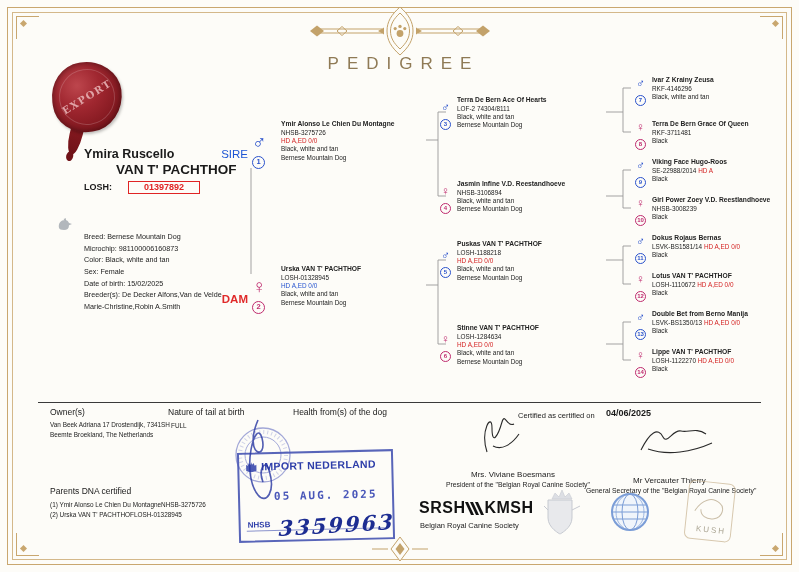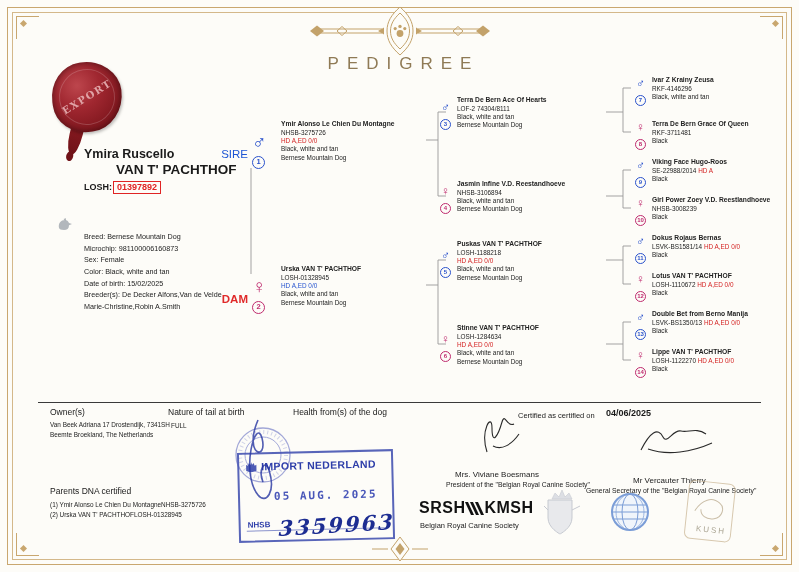--- a/index.html
+++ b/index.html
@@ -33,21 +33,21 @@
     font-family:"DejaVu Serif",serif;font-size:10px;font-weight:bold;letter-spacing:1.5px;color:#e0a4a7;}
   .seal-drip{position:absolute;left:17px;top:57px;width:13px;height:36px;background:linear-gradient(#8d1b22,#6e1117);
     border-radius:45% 55% 48% 52%/10% 12% 60% 55%;transform:rotate(14deg);}
   .seal-drip::after{content:"";position:absolute;left:2px;top:33px;width:7px;height:10px;background:#701218;border-radius:50%;}
 
   
   .namebox{position:absolute;left:84px;top:147px;}
   .nm1{font-size:12.5px;font-weight:bold;}
   .nm2{font-size:13.5px;font-weight:bold;margin-top:1px;margin-left:32px;}
   .regline{margin-top:5px;font-size:9px;font-weight:bold;}
-  .regnum{color:#e02424;border:1.2px solid #e02424;padding:0 3px 1px;margin-left:1px;}
+  .regnum{color:#e02424;border:1.2px solid #e02424;padding:0 15px 1px;margin-left:16px;}
   .infobox{position:absolute;left:84px;top:231px;width:160px;font-size:7.2px;line-height:1.62;color:#222;}
 
   
   .treelines{position:absolute;left:0;top:0;pointer-events:none;}
   .sire-label{position:absolute;left:212px;top:148px;width:36px;text-align:right;color:#1d55d4;font-weight:normal;font-size:11.5px;}
   .dam-label{position:absolute;left:212px;top:293px;width:36px;text-align:right;color:#e02a2a;font-weight:bold;font-size:11.5px;}
   .mark{position:absolute;width:13px;text-align:center;line-height:1;}
   .mark .g{display:block;font-size:12px;font-weight:bold;}
   .mark .num{display:inline-block;margin-top:1px;width:9px;height:9px;border:1px solid currentColor;border-radius:50%;font-size:6px;line-height:8px;font-weight:bold;}
   .mark.big .g{font-size:19px;}
@@ -142,22 +142,22 @@
   </div>
 
   <svg class="abs" style="left:57px;top:218px;opacity:.75" width="16" height="14" viewBox="0 0 16 14">
     <path d="M2 10 C1 5 4 2 8 2 C10 2 11.2 3 12 5 L15 6 L12 7.2 C12 10.5 10 12 7 12 C4 12 2.4 11.2 2 10 Z" fill="#99a0a8"></path>
     <path d="M6.5 1 L9 .2 L8.6 3 Z" fill="#8a9199"></path>
   </svg>
 
   <div class="infobox">
     <div><span>Breed:</span>&nbsp;<span>Bernese Mountain Dog</span></div>
     <div><span>Microchip:</span>&nbsp;<span>981100006160873</span></div>
+    <div><span>Color:</span>&nbsp;<span>Black, white and tan</span></div>
     <div><span>Sex:</span>&nbsp;<span>Female</span></div>
-    <div><span>Color:</span>&nbsp;<span>Black, white and tan</span></div>
     <div><span>Date of birth:</span>&nbsp;<span>15/02/2025</span></div>
     <div><span>Breeder(s):</span>&nbsp;<span>De Decker Alfons,Van de Velde Marie-Christine,Robin A.Smith</span></div>
   </div>
 
   <svg class="treelines" width="799" height="572" viewBox="0 0 799 572">
     <g stroke="#999" stroke-width=".9" fill="none">
       <path d="M251 168 V274"></path>
       <path d="M426 140 H438 M438 112 V196 M438 112 H446 M438 196 H446"></path>
       <path d="M426 285 H438 M438 260 V344 M438 260 H446 M438 344 H446"></path>
       <path d="M606 112 H623 M623 88 V132 M623 88 H631 M623 132 H631"></path>
@@ -285,21 +285,21 @@
 
   <div class="cert-label">Certified as certified on</div>
   <div class="cert-date">04/06/2025</div>
 
   <div class="footlabel" style="left:50px;top:486px">Parents DNA certified</div>
   <div class="foottext" style="left:50px;top:500px">
     <div>(1) Ymir Alonso Le Chien Du MontagneNHSB-3275726</div>
     <div>(2) Urska VAN T' PACHTHOFLOSH-01328945</div>
   </div>
 
-  <div class="signame" style="left:455px;top:470px">Mrs. Viviane Boesmans</div>
+  <div class="signame" style="left:471px;top:470px">Mrs. Viviane Boesmans</div>
   <div class="sigtitle" style="left:446px;top:481px">President of the "Belgian Royal Canine Society"</div>
   <div class="signame" style="left:633px;top:476px">Mr Vercauter Thierry</div>
   <div class="sigtitle" style="left:586px;top:487px">General Secretary of the "Belgian Royal Canine Society"</div>
 
   <div class="import-stamp">
     <div class="is-head">
       <svg width="12" height="14" viewBox="0 0 14 14">
         <path d="M1 12 L1 5 L3 6 L4.2 3 L6 5 L7 2 L8 5 L9.8 3 L11 6 L13 5 L13 12 C9 14 5 14 1 12 Z" fill="#2e3ea9" opacity=".85"></path>
       </svg>
       <span>IMPORT NEDERLAND</span>

